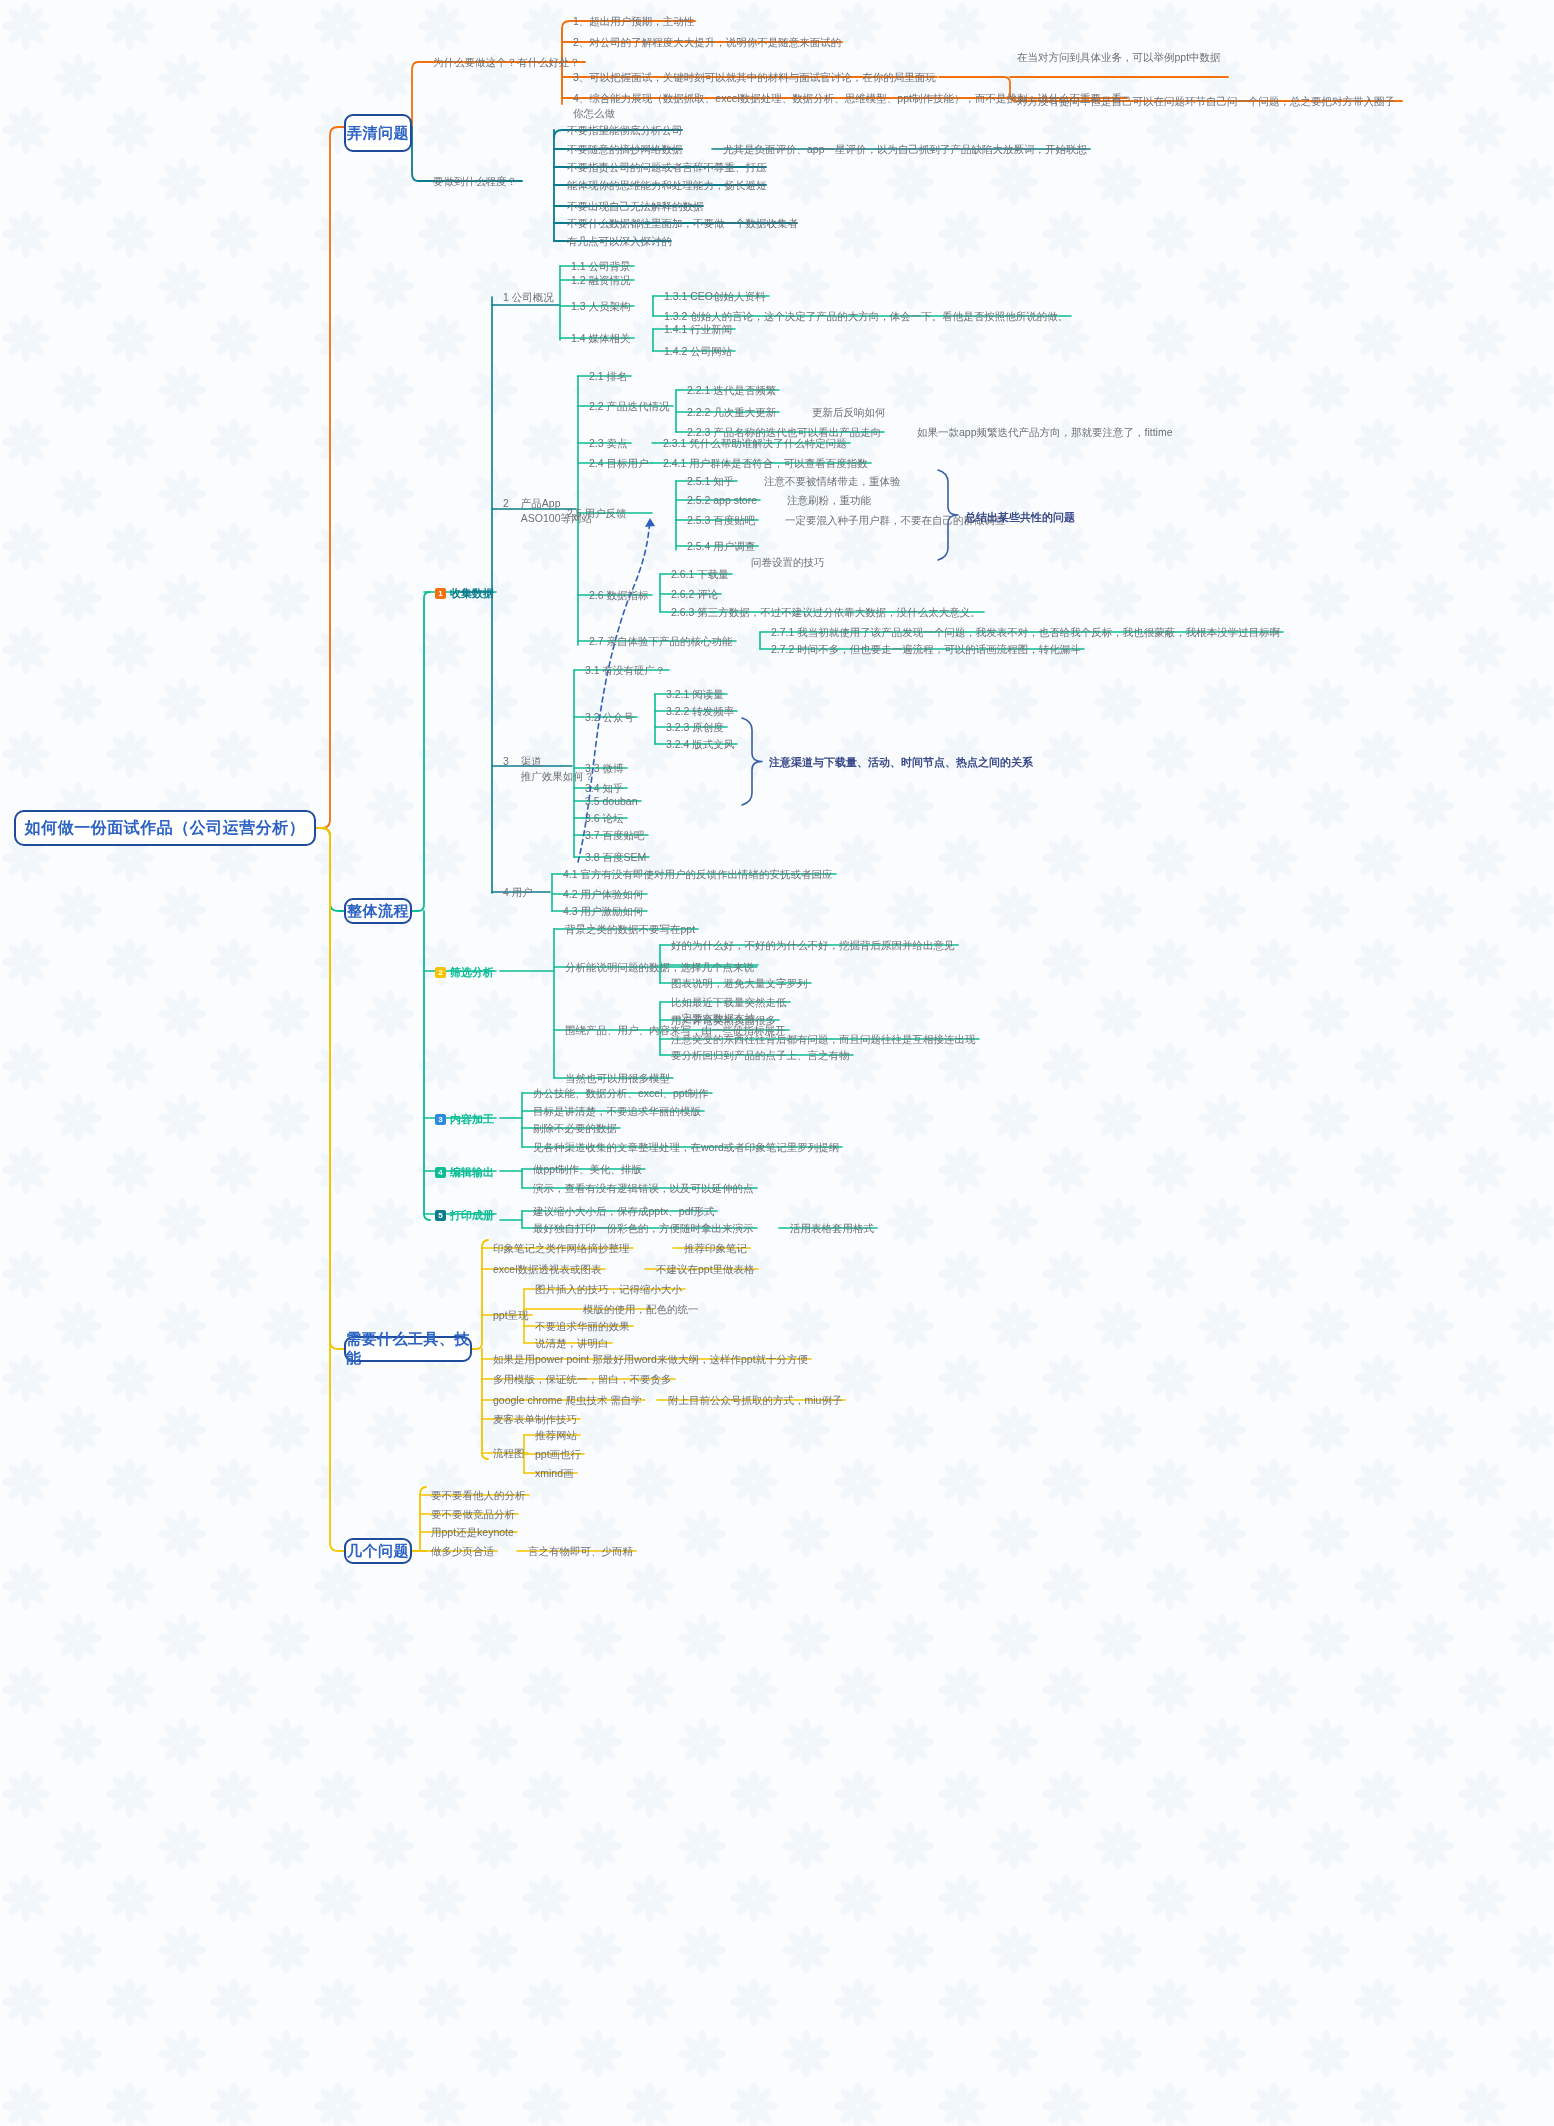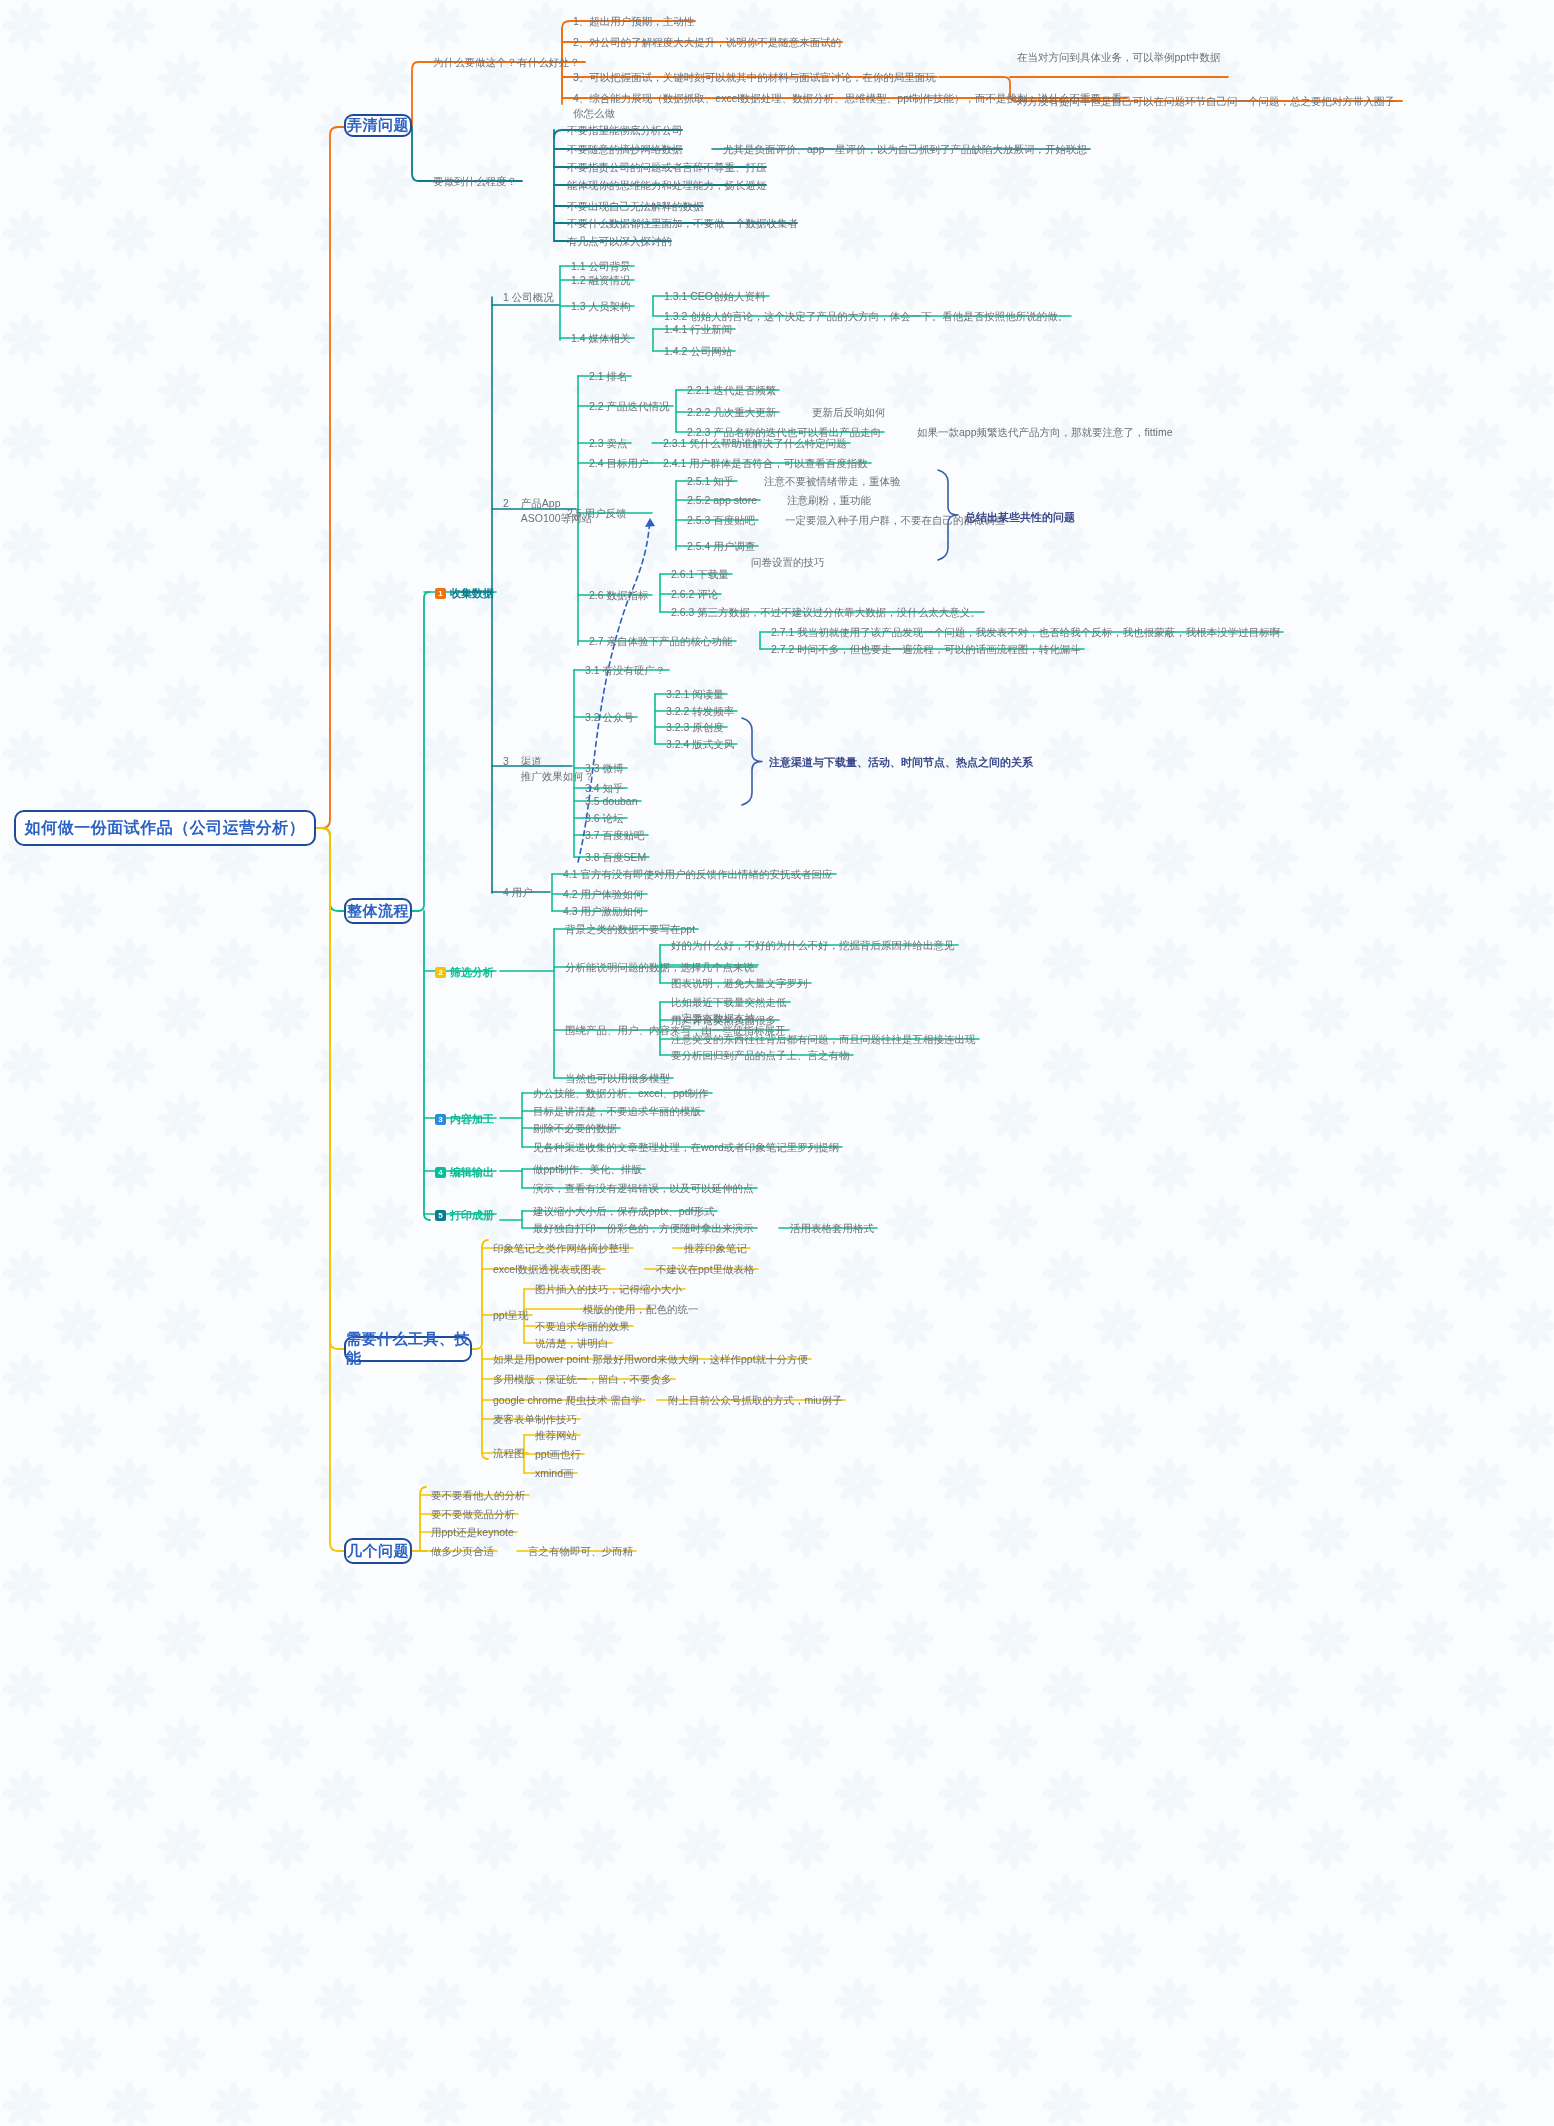--- a/index.html
+++ b/index.html
@@ -225,21 +225,21 @@
       <path d="M 524 1473 H 577" stroke="#f5c400" stroke-width="1.6" fill="none" stroke-linecap="round" stroke-linejoin="round"></path>
       <path d="M 412 1551 H 420 V 1495 Q 420 1487 426 1487 H 426" stroke="#f5c400" stroke-width="1.8" fill="none" stroke-linecap="round" stroke-linejoin="round"></path>
       <path d="M 420 1551 V 1551 Q 420 1551 426 1551 H 426" stroke="#f5c400" stroke-width="1.8" fill="none" stroke-linecap="round" stroke-linejoin="round"></path>
       <path d="M 420 1495 H 529" stroke="#f5c400" stroke-width="1.6" fill="none" stroke-linecap="round" stroke-linejoin="round"></path>
       <path d="M 420 1514 H 518" stroke="#f5c400" stroke-width="1.6" fill="none" stroke-linecap="round" stroke-linejoin="round"></path>
       <path d="M 420 1532 H 517" stroke="#f5c400" stroke-width="1.6" fill="none" stroke-linecap="round" stroke-linejoin="round"></path>
       <path d="M 420 1551 H 497" stroke="#f5c400" stroke-width="1.6" fill="none" stroke-linecap="round" stroke-linejoin="round"></path>
       <path d="M 517 1551 H 636" stroke="#f5c400" stroke-width="1.6" fill="none" stroke-linecap="round" stroke-linejoin="round"></path>
     </svg>
     <div class="capsule root" style="left: 14px; top: 810px; width: 302px; height: 36px; text-align: right;">如何做一份面试作品（公司运营分析）</div>
-    <div class="capsule" style="left: 344px; top: 114px; width: 68px; height: 23px;">弄清问题</div>
+    <div class="capsule" style="left: 344px; top: 114px; width: 68px; height: 38px;">弄清问题</div>
     <div class="capsule" style="left: 344px; top: 898px; width: 68px; height: 26px;">整体流程</div>
     <div class="capsule" style="left: 344px; top: 1336px; width: 128px; height: 26px;">需要什么工具、技能</div>
     <div class="capsule" style="left: 344px; top: 1538px; width: 68px; height: 26px;">几个问题</div>
     <div class="node" style="left: 430px; top: 54px;">为什么要做这个？有什么好处？</div>
     <div class="node" style="left: 570px; top: 13px;">1、超出用户预期，主动性</div>
     <div class="node" style="left: 570px; top: 34px;">2、对公司的了解程度大大提升，说明你不是随意来面试的</div>
     <div class="node" style="left: 570px; top: 69px;">3、可以把握面试，关键时刻可以就其中的材料与面试官讨论，在你的局里面玩</div>
     <div class="node wrap" style="left: 570px; top: 90px; width: 560px;">4、综合能力展现（数据抓取、excel数据处理、数据分析、思维模型、ppt制作技能），而不是挑刺，说什么不重要，看你怎么做</div>
     <div class="node" style="left: 1014px; top: 49px;">在当对方问到具体业务，可以举例ppt中数据</div>
     <div class="node" style="left: 1014px; top: 93px;">对方没有提问，但是自己可以在问题环节自己问一个问题，总之要把对方带入圈子</div>

